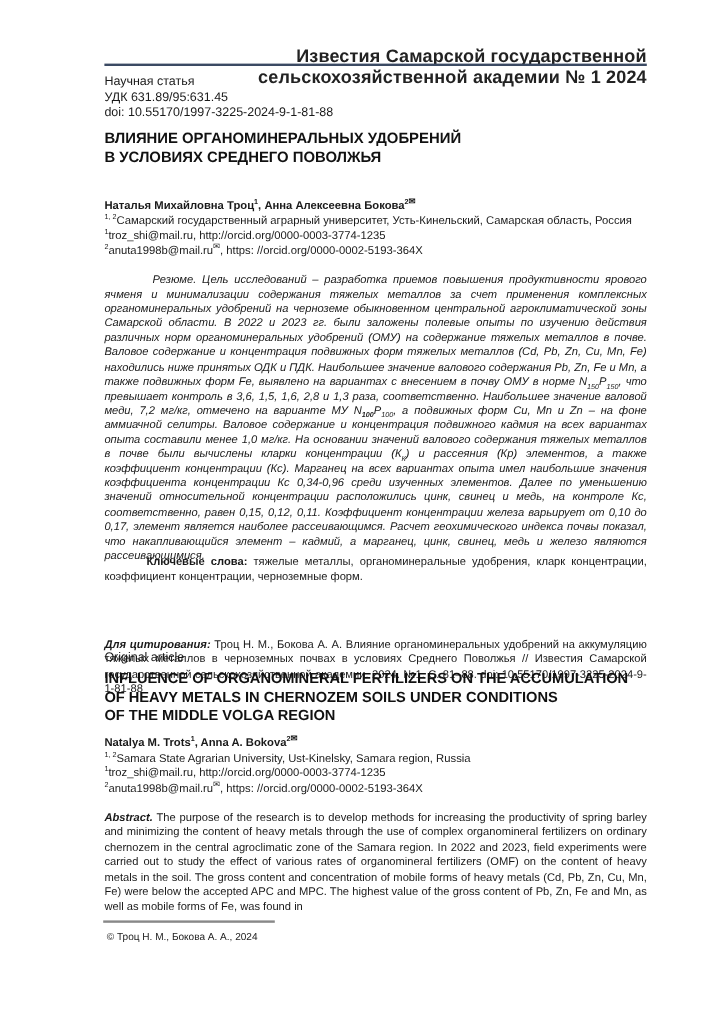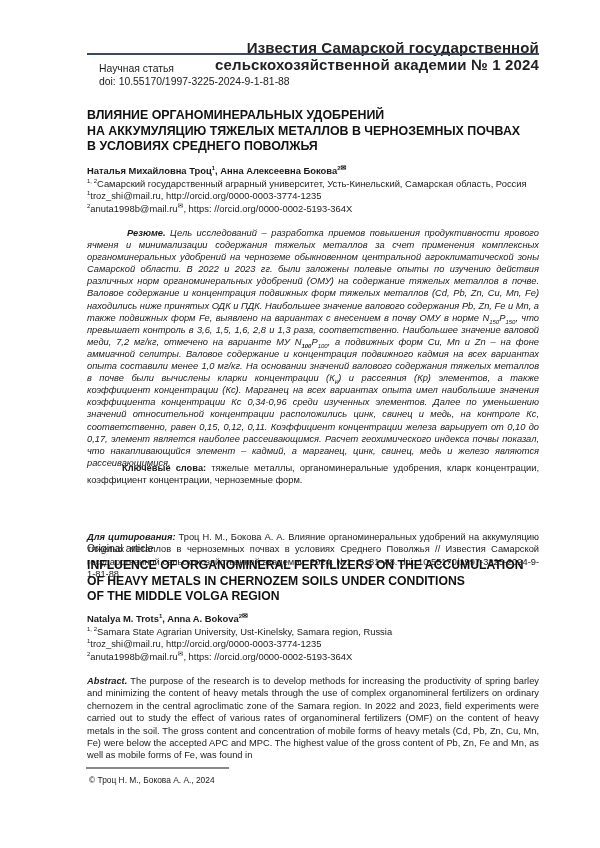--- a/index.html
+++ b/index.html
@@ -8,38 +8,38 @@
     font-family: "Liberation Sans", sans-serif; color: #1a1a1a;
   }
   .page { position: absolute; left: 87px; top: 0; width: 452px; }
   .running-head {
     position: absolute; top: 39px; right: 0; left: 0;
     text-align: right; font-weight: bold; font-size: 15px; letter-spacing: 0.15px; color: #222;
   }
   .head-rule {
     position: absolute; top: 53px; left: 0; right: 0; height: 2px; background: #3b4a63;
   }
-  .meta { position: absolute; top: 62px; left: 12px; font-size: 10.4px; line-height: 13px; }
+  .meta { position: absolute; top: 62px; left: 0; font-size: 10.4px; line-height: 13px; }
   .title {
     position: absolute; left: 0; right: 0; text-align: left; font-weight: bold;
     font-size: 12.4px; line-height: 15.5px; color: #111;
   }
   .title-ru { top: 108px; }
   .title-en { top: 558px; font-size: 12.2px; line-height: 15.5px; }
   .authors { position: absolute; left: 0; font-size: 9.4px; line-height: 12.2px; }
   .authors-ru { top: 165px; }
   .authors-en { top: 613px; }
   .authors .names { font-weight: bold; margin-bottom: 1px; }
   sup { font-size: 6px; vertical-align: super; line-height: 0; }
   .mail-icon { font-size: 7px; vertical-align: super; line-height: 0; }
   .abstract-ru {
     position: absolute; top: 227px; left: 0; right: 0;
     font-size: 9.3px; line-height: 12.1px; font-style: italic; text-align: justify; text-indent: 40px;
   }
-  .abstract-ru .lead { font-weight: bold; margin-top: 20px; }
+  .abstract-ru .lead { font-weight: normal; margin-top: 20px; }
   .keywords {
     position: absolute; top: 462px; left: 0; right: 0; font-size: 9.3px; line-height: 12.4px; text-align: justify;
   }
   .keywords .lead { font-weight: bold; padding-left: 35px; }
   .citation {
     position: absolute; top: 531px; left: 0; right: 0; font-size: 9.3px; line-height: 12.4px; text-align: justify;
   }
   .citation .lead { font-weight: bold; font-style: italic; }
   .orig-label { position: absolute; top: 543px; left: 0; font-size: 10.4px; }
   .abstract-en {
@@ -55,26 +55,26 @@
 </head>
 <body>
 
 <div class="page">
 
   <div class="running-head">Известия Самарской государственной сельскохозяйственной академии № 1 2024</div>
   <div class="head-rule"></div>
 
   <div class="meta">
     <div>Научная статья</div>
+    <div>УДК 631.89/95:631.45</div>
     <div>doi: 10.55170/1997-3225-2024-9-1-81-88</div>
   </div>
 
   <div class="title title-ru">
     <div>ВЛИЯНИЕ ОРГАНОМИНЕРАЛЬНЫХ УДОБРЕНИЙ</div>
-    <div>НА АККУМУЛЯЦИЮ ТЯЖЕЛЫХ МЕТАЛЛОВ В ЧЕРНОЗЕМНЫХ ПОЧВАХ</div>
     <div>В УСЛОВИЯХ СРЕДНЕГО ПОВОЛЖЬЯ</div>
   </div>
 
   <div class="authors authors-ru">
     <div class="names">
       <span>Наталья Михайловна Троц</span><sup>1</sup>,
       <span>Анна Алексеевна Бокова</span><sup>2</sup><span class="mail-icon">✉</span>
     </div>
     <div><sup>1, 2</sup><span>Самарский государственный аграрный университет, Усть-Кинельский, Самарская область, Россия</span></div>
     <div><sup>1</sup><span>troz_shi@mail.ru, http://orcid.org/0000-0003-3774-1235</span></div>

